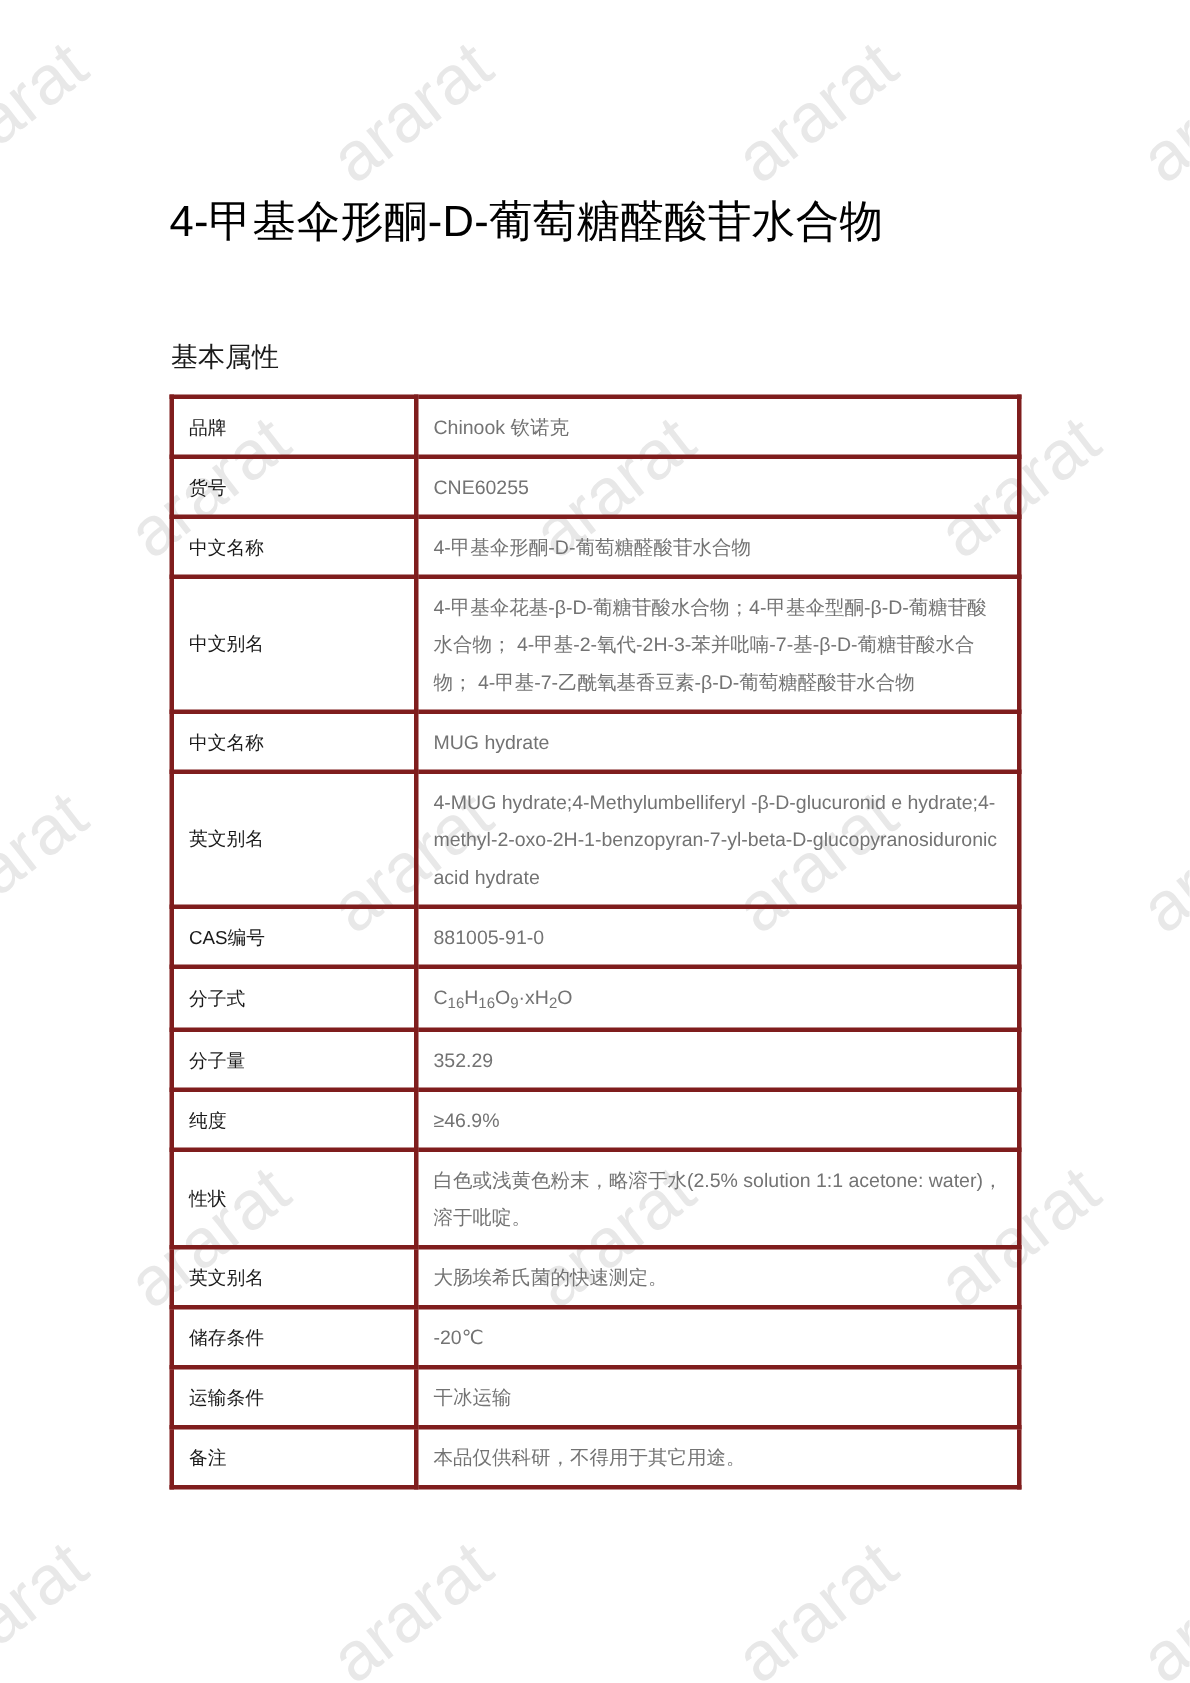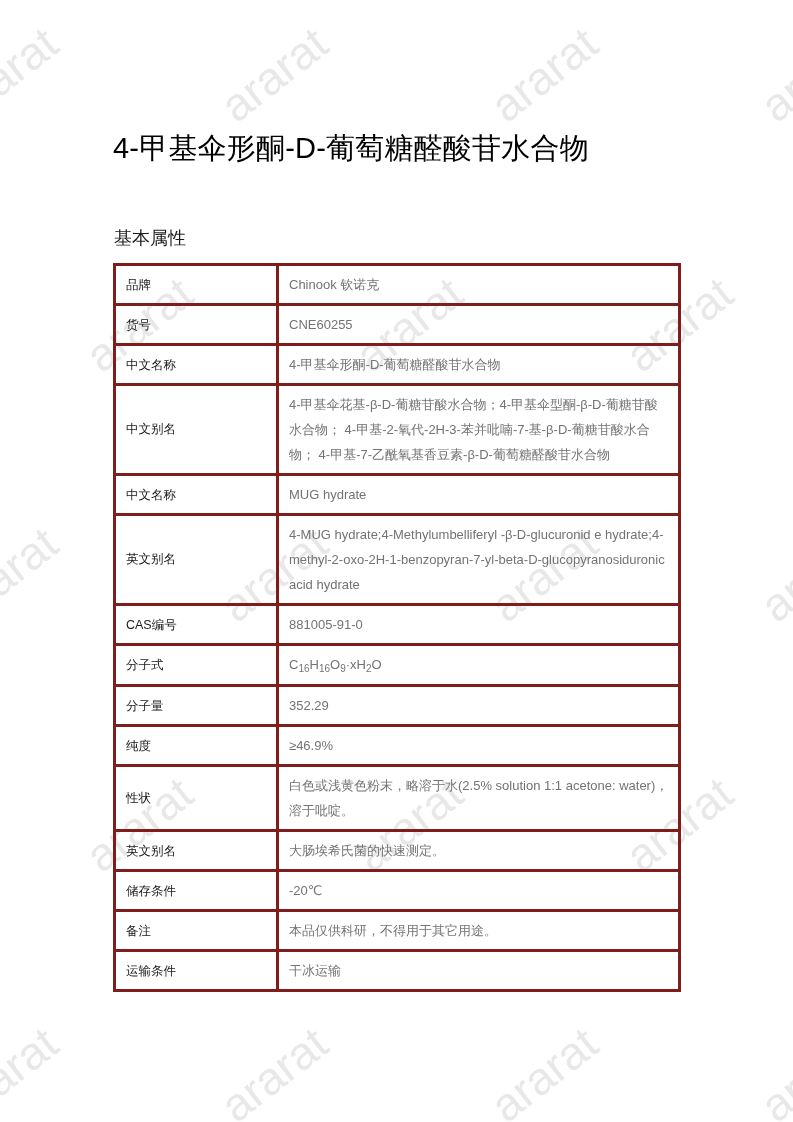--- a/index.html
+++ b/index.html
@@ -206,25 +206,25 @@
         <td class="k">英文别名</td>
         <td class="v">大肠埃希氏菌的快速测定。</td>
       </tr>
 
       <tr>
         <td class="k">储存条件</td>
         <td class="v">-20℃</td>
       </tr>
 
       <tr>
+        <td class="k">运输条件</td>
+        <td class="v">干冰运输</td>
+      </tr>
+
+      <tr>
         <td class="k">备注</td>
         <td class="v">本品仅供科研，不得用于其它用途。</td>
       </tr>
 
-      <tr>
-        <td class="k">运输条件</td>
-        <td class="v">干冰运输</td>
-      </tr>
-
     </tbody>
   </table>
 
 </div>
 
 </body></html>

